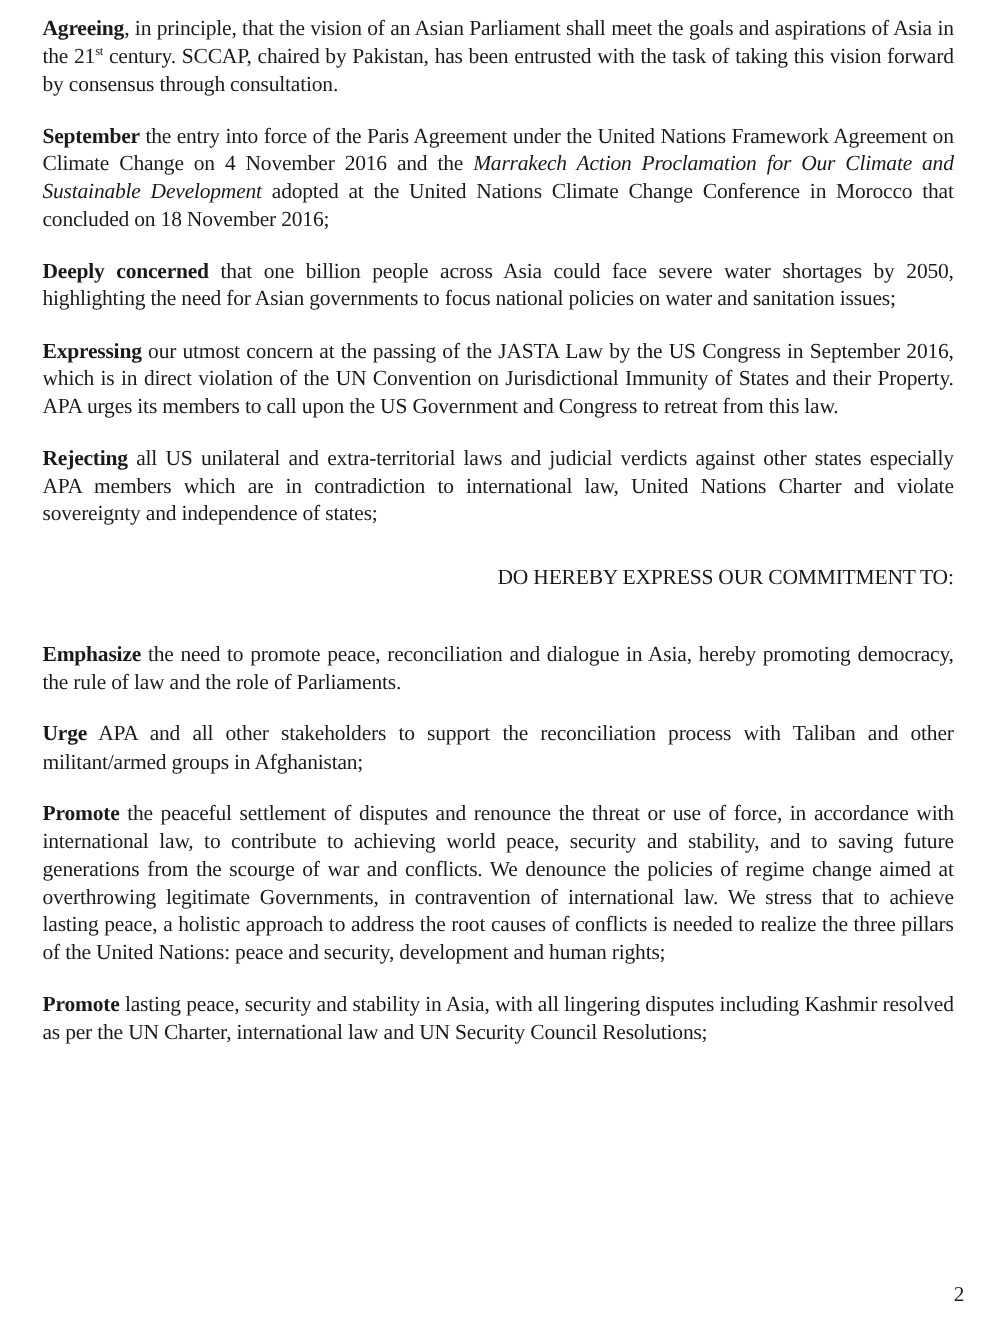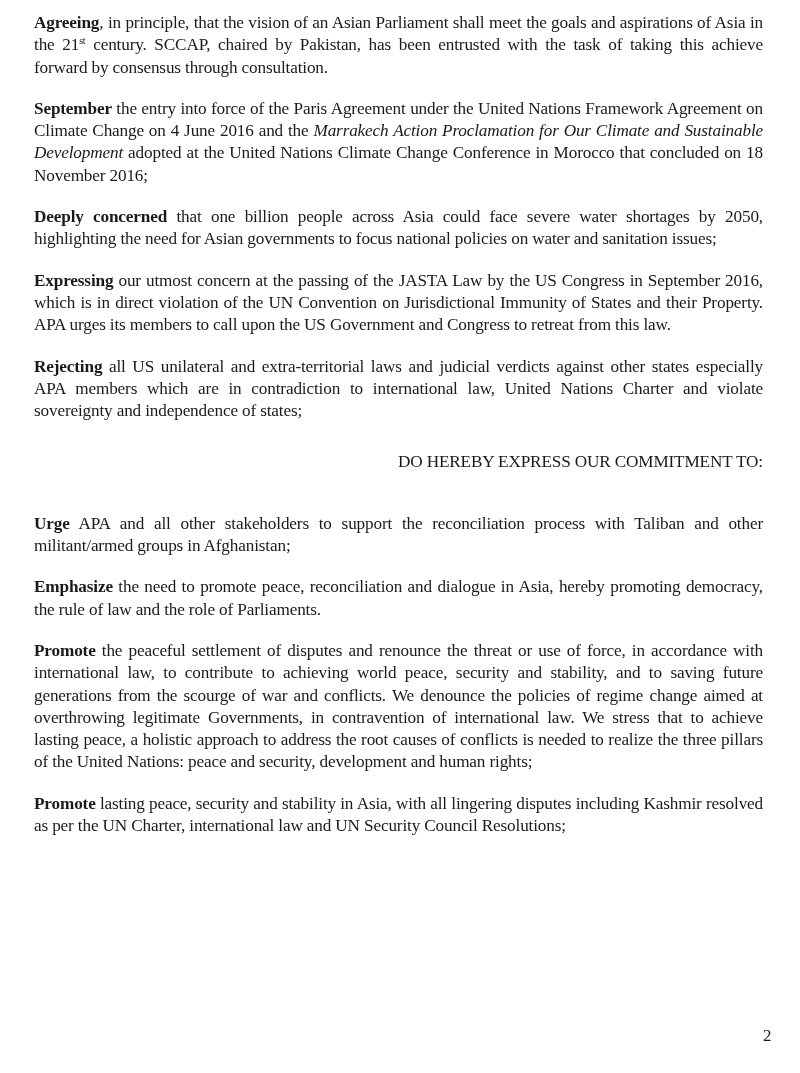--- a/index.html
+++ b/index.html
@@ -27,27 +27,27 @@
     position: absolute; left: 763px; top: 1026px;
     font-size: 17px; line-height: 20px;
   }
   sup { font-size: 10px; line-height: 0; vertical-align: 6px; }
 </style>
 </head>
 <body>
 
 <div class="page">
   <div id="preamble">
-      <p class="para"><b>Agreeing</b><span>, in principle, that the vision of an Asian Parliament shall meet the goals and aspirations of Asia in the 21</span><sup>st</sup><span> century. SCCAP, chaired by Pakistan, has been entrusted with the task of taking this achieve forward by consensus through consultation.</span></p>
-      <p class="para"><b>September</b><span> the entry into force of the Paris Agreement under the United Nations Framework Agreement on Climate Change on 4 June 2016 and the </span><i>Marrakech Action Proclamation for Our Climate and Sustainable Development</i><span> adopted at the United Nations Climate Change Conference in Morocco that concluded on 18 November 2016;</span></p>
+      <p class="para"><b>Agreeing</b><span>, in principle, that the vision of an Asian Parliament shall meet the goals and aspirations of Asia in the 21</span><sup>st</sup><span> century. SCCAP, chaired by Pakistan, has been entrusted with the task of taking this vision forward by consensus through consultation.</span></p>
+      <p class="para"><b>September</b><span> the entry into force of the Paris Agreement under the United Nations Framework Agreement on Climate Change on 4 November 2016 and the </span><i>Marrakech Action Proclamation for Our Climate and Sustainable Development</i><span> adopted at the United Nations Climate Change Conference in Morocco that concluded on 18 November 2016;</span></p>
       <p class="para"><b>Deeply concerned</b><span> that one billion people across Asia could face severe water shortages by 2050, highlighting the need for Asian governments to focus national policies on water and sanitation issues;</span></p>
       <p class="para"><b>Expressing</b><span> our utmost concern at the passing of the JASTA Law by the US Congress in September 2016, which is in direct violation of the UN Convention on Jurisdictional Immunity of States and their Property. APA urges its members to call upon the US Government and Congress to retreat from this law.</span></p>
       <p class="para"><b>Rejecting</b><span> all US unilateral and extra-territorial laws and judicial verdicts against other states especially APA members which are in contradiction to international law, United Nations Charter and violate sovereignty and independence of states;</span></p>
     </div>
   <div class="heading">DO HEREBY EXPRESS OUR COMMITMENT TO:</div>
   <div id="commitments">
+      <p class="para"><b>Emphasize</b><span> the need to promote peace, reconciliation and dialogue in Asia, hereby promoting democracy, the rule of law and the role of Parliaments.</span></p>
       <p class="para"><b>Urge</b><span> APA and all other stakeholders to support the reconciliation process with Taliban and other militant/armed groups in Afghanistan;</span></p>
-      <p class="para"><b>Emphasize</b><span> the need to promote peace, reconciliation and dialogue in Asia, hereby promoting democracy, the rule of law and the role of Parliaments.</span></p>
       <p class="para"><b>Promote</b><span> the peaceful settlement of disputes and renounce the threat or use of force, in accordance with international law, to contribute to achieving world peace, security and stability, and to saving future generations from the scourge of war and conflicts. We denounce the policies of regime change aimed at overthrowing legitimate Governments, in contravention of international law. We stress that to achieve lasting peace, a holistic approach to address the root causes of conflicts is needed to realize the three pillars of the United Nations: peace and security, development and human rights;</span></p>
       <p class="para"><b>Promote</b><span> lasting peace, security and stability in Asia, with all lingering disputes including Kashmir resolved as per the UN Charter, international law and UN Security Council Resolutions;</span></p>
     </div>
 </div>
 <div class="page-number">2</div>
 
 </body></html>

